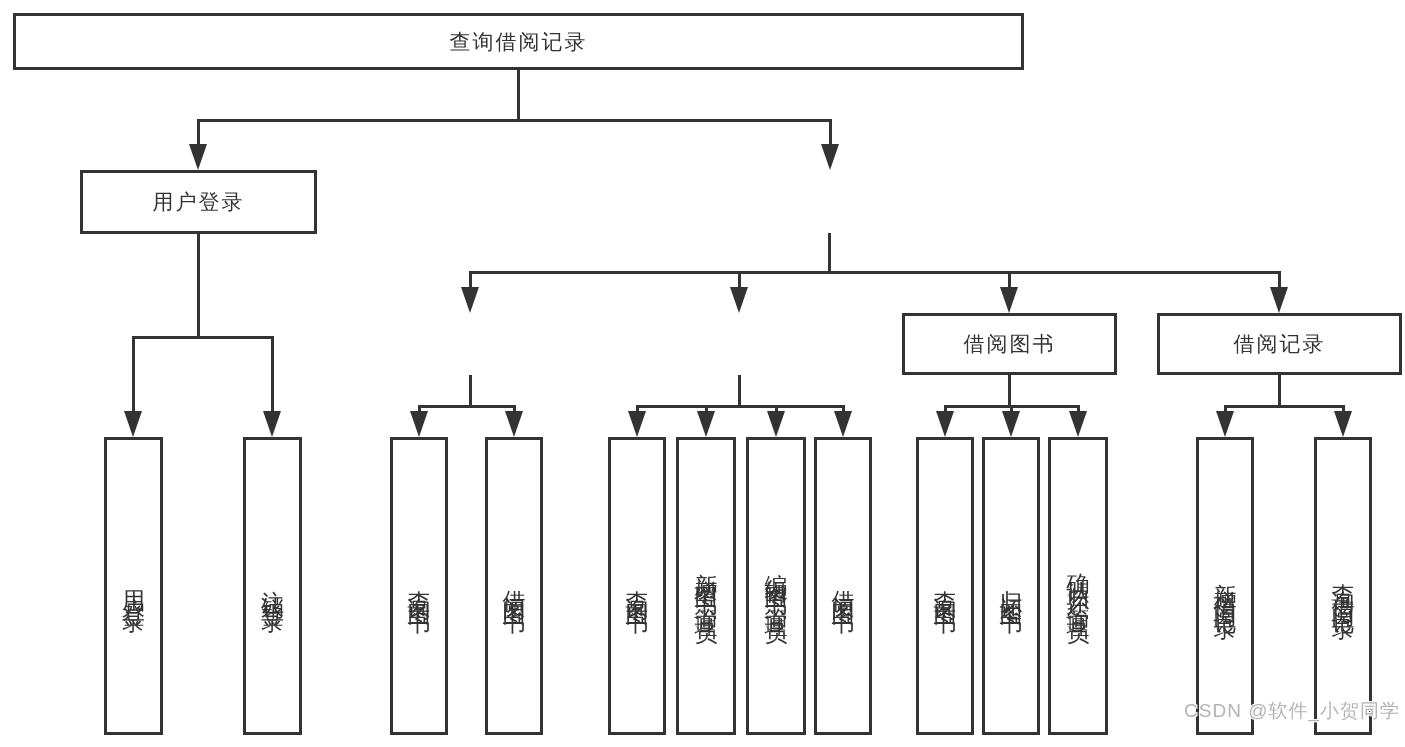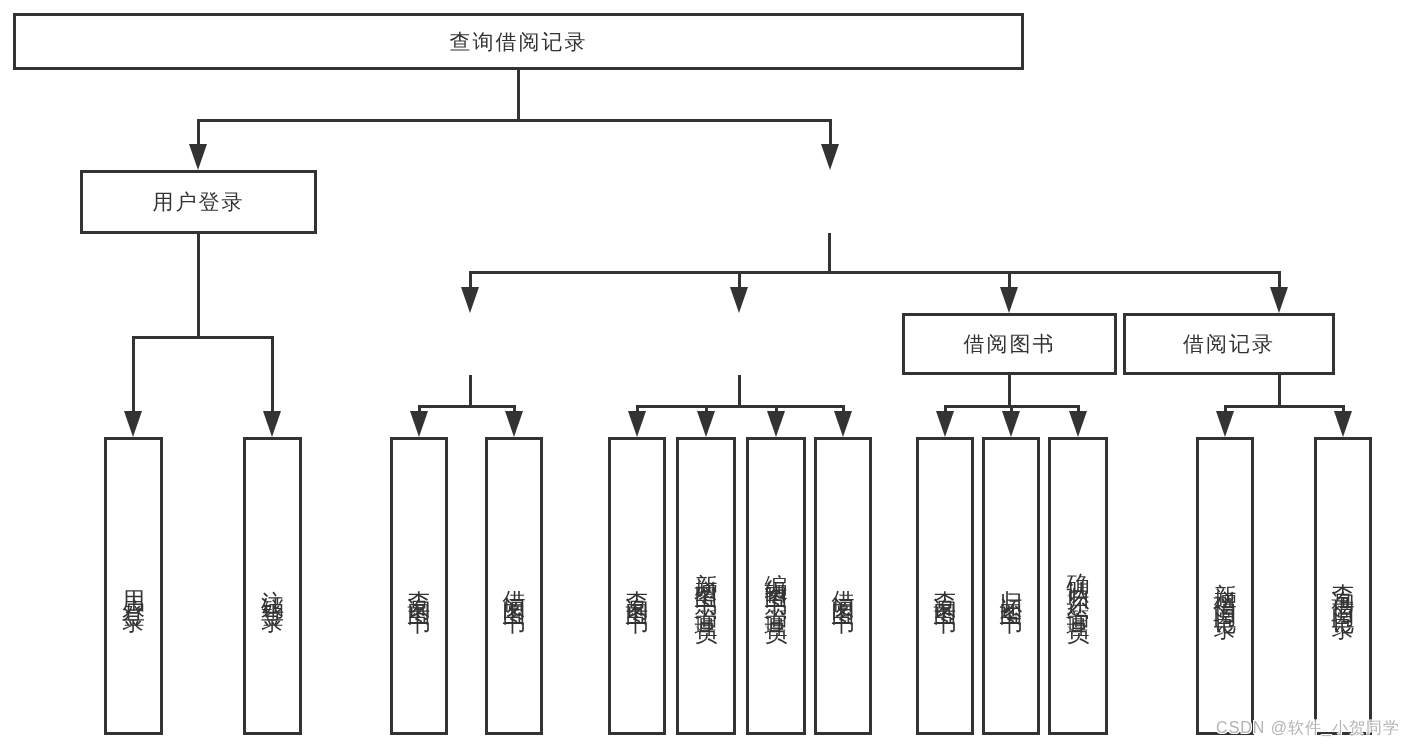--- a/index.html
+++ b/index.html
@@ -44,22 +44,22 @@
   .vline{position:absolute;width:3px;background:var(--line);}
   .hline{position:absolute;height:3px;background:var(--line);}
   .arr{
     position:absolute;width:0;height:0;
     border-left:9px solid transparent;
     border-right:9px solid transparent;
     border-top:26px solid var(--line);
   }
   .watermark{
     position:absolute;
-    right:5px;bottom:8px;
-    font-size:16px;
+    right:5px;bottom:23px;
+    font-size:19px;
     color:var(--wm);
     letter-spacing:1px;
     text-shadow:-1px -1px 0 #fff,1px -1px 0 #fff,-1px 1px 0 #fff,1px 1px 0 #fff;
     z-index:5;
     white-space:nowrap;
   }
 </style>
 </head>
 <body>
 
@@ -94,21 +94,21 @@
   <div class="vline" style="left:738px;top:271px;height:18px;"></div>
   <div class="arr" style="left:730px;top:287px;"></div>
   <div class="vline" style="left:1008px;top:271px;height:18px;"></div>
   <div class="arr" style="left:1000px;top:287px;"></div>
   <div class="vline" style="left:1278px;top:271px;height:18px;"></div>
   <div class="arr" style="left:1270px;top:287px;"></div>
 
   <div class="box" style="left:902px;top:313px;width:215px;height:62px;">
     <span>借阅图书</span>
   </div>
-  <div class="box" style="left:1123px;top:313px;width:212px;height:62px;">
+  <div class="box" style="left:1157px;top:313px;width:245px;height:62px;">
     <span>借阅记录</span>
   </div>
 
   <div class="vline" style="left:469px;top:375px;height:33px;"></div>
   <div class="hline" style="left:418px;top:405px;width:97px;"></div>
   <div class="vline" style="left:418px;top:405px;height:8px;"></div>
   <div class="arr" style="left:410px;top:411px;"></div>
   <div class="vline" style="left:513px;top:405px;height:8px;"></div>
   <div class="arr" style="left:505px;top:411px;"></div>
 

